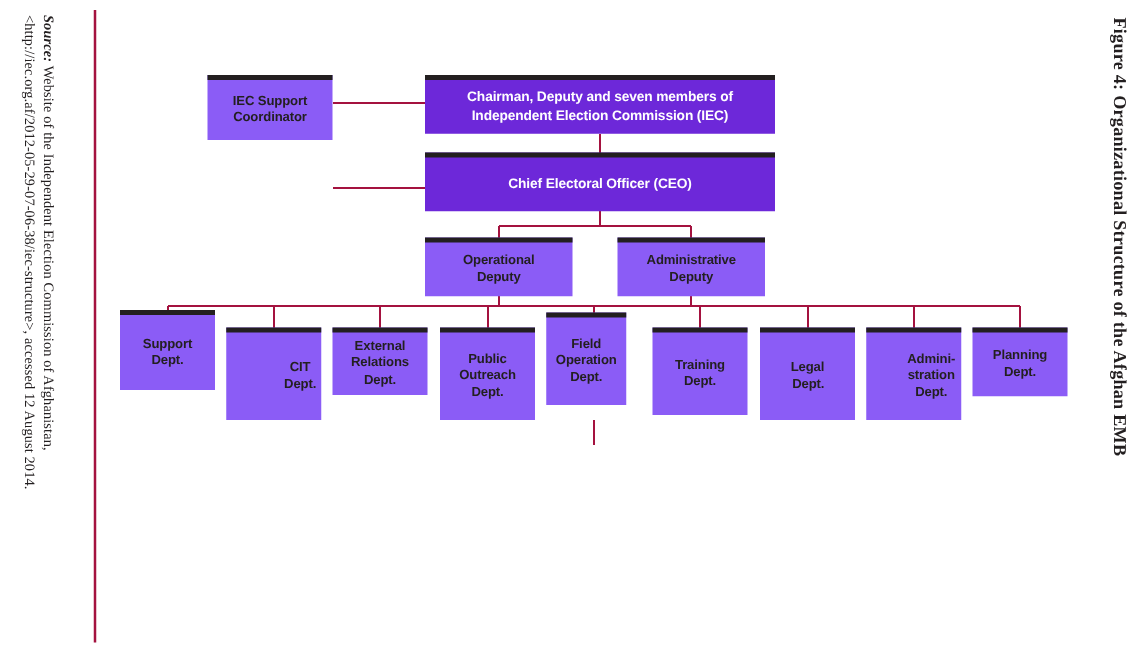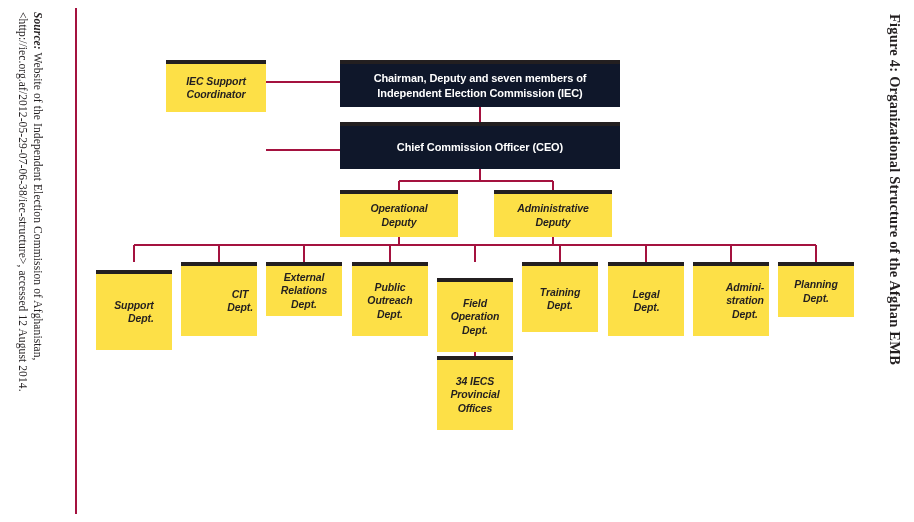--- a/index.html
+++ b/index.html
@@ -84,25 +84,24 @@
     display: flex;
     align-items: center;
     justify-content: center;
     text-align: center;
     color: #231f20;
     font-weight: bold;
     line-height: 1.28;
     letter-spacing: -0.1px;
   }
   .node.light {
-    background: #fde047;
-    font-style: italic;
+    background: #8b5cf6;
   }
   .node.dark {
-    background: #0f172a;
+    background: #6d28d9;
     color: #ffffff;
   }
   .node .label { padding: 0 4px; display: block; }
 
   .n-iec-support, .n-exec-officer { font-size: 10.5px; }
   .n-commission, .n-ceo { font-size: 11px; }
   .n-op-deputy, .n-admin-deputy { font-size: 10.5px; }
   .dept { font-size: 10.5px; }
   .n-provincial { font-size: 10.5px; }
 </style>
@@ -144,53 +143,50 @@
     </svg>
 
   <div id="chart">
       <div class="node light n-iec-support" style="left: 166px; top: 60px; width: 100px; height: 52px;">
         <span class="label">IEC Support<br>Coordinator</span>
       </div>
       <div class="node dark n-commission" style="left: 340px; top: 60px; width: 280px; height: 47px;">
         <span class="label">Chairman, Deputy and seven members of<br>Independent Election Commission (IEC)</span>
       </div>
       <div class="node dark n-ceo" style="left: 340px; top: 122px; width: 280px; height: 47px;">
-        <span class="label">Chief Commission Officer (CEO)</span>
+        <span class="label">Chief Electoral Officer (CEO)</span>
       </div>
       <div class="node light n-op-deputy" style="left: 340px; top: 190px; width: 118px; height: 47px;">
         <span class="label">Operational<br>Deputy</span>
       </div>
       <div class="node light n-admin-deputy" style="left: 494px; top: 190px; width: 118px; height: 47px;">
         <span class="label">Administrative<br>Deputy</span>
       </div>
-      <div class="node light n-support dept" style="left: 96px; top: 270px; width: 76px; height: 80px; text-align: right;">
+      <div class="node light n-support dept" style="left: 96px; top: 248px; width: 76px; height: 64px;">
         <span class="label">Support<br>Dept.</span>
       </div>
       <div class="node light n-cit dept" style="left: 181px; top: 262px; width: 76px; height: 74px; justify-content: flex-end;">
         <span class="label">CIT<br>Dept.</span>
       </div>
       <div class="node light n-external dept" style="left: 266px; top: 262px; width: 76px; height: 54px;">
         <span class="label">External<br>Relations<br>Dept.</span>
       </div>
       <div class="node light n-outreach dept" style="left: 352px; top: 262px; width: 76px; height: 74px; justify-content: center;">
         <span class="label">Public<br>Outreach<br>Dept.</span>
       </div>
-      <div class="node light n-field-op dept" style="left: 437px; top: 278px; width: 76px; height: 74px;">
+      <div class="node light n-field-op dept" style="left: 437px; top: 250px; width: 64px; height: 74px;">
         <span class="label">Field<br>Operation<br>Dept.</span>
       </div>
       <div class="node light n-training dept" style="left: 522px; top: 262px; width: 76px; height: 70px;">
         <span class="label">Training<br>Dept.</span>
       </div>
       <div class="node light n-legal dept" style="left: 608px; top: 262px; width: 76px; height: 74px; text-align: right;">
         <span class="label">Legal<br>Dept.</span>
       </div>
       <div class="node light n-administration dept" style="left: 693px; top: 262px; width: 76px; height: 74px; padding-left: 28px;">
         <span class="label">Admini-<br>stration<br>Dept.</span>
       </div>
       <div class="node light n-planning dept" style="left: 778px; top: 262px; width: 76px; height: 55px;">
         <span class="label">Planning<br>Dept.</span>
       </div>
-      <div class="node light n-provincial" style="left: 437px; top: 356px; width: 76px; height: 74px;">
-        <span class="label">34 IECS<br>Provincial<br>Offices</span>
-      </div>
     </div>
 
 </div>
 
 </body></html>

